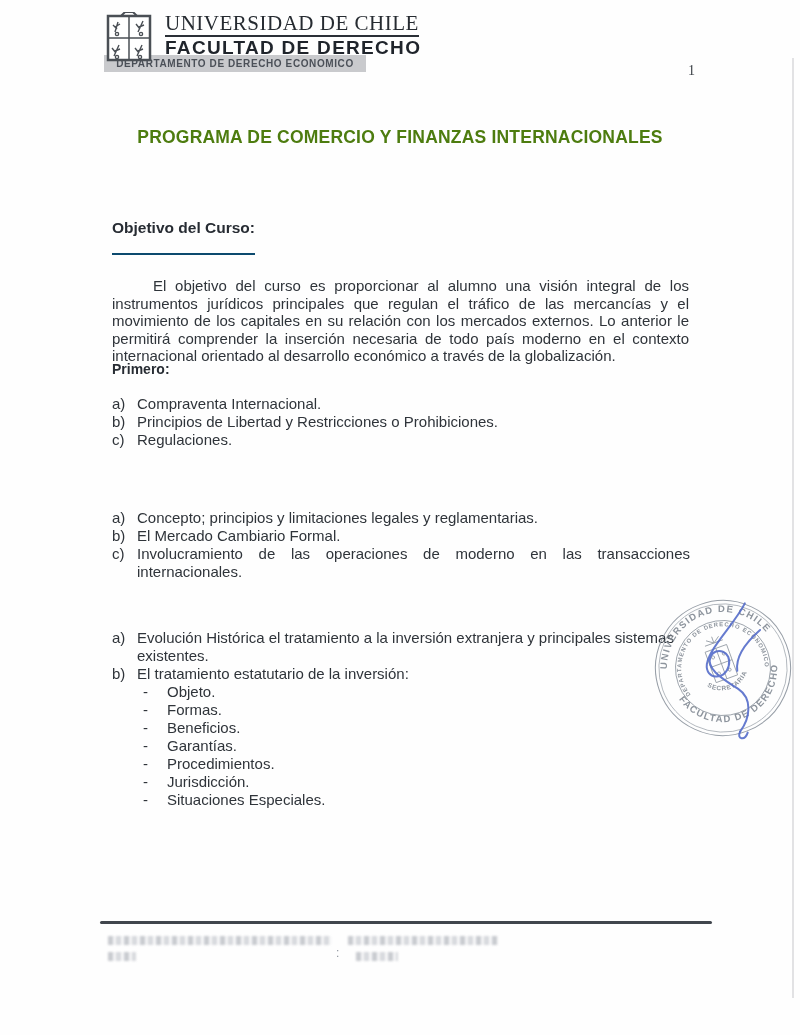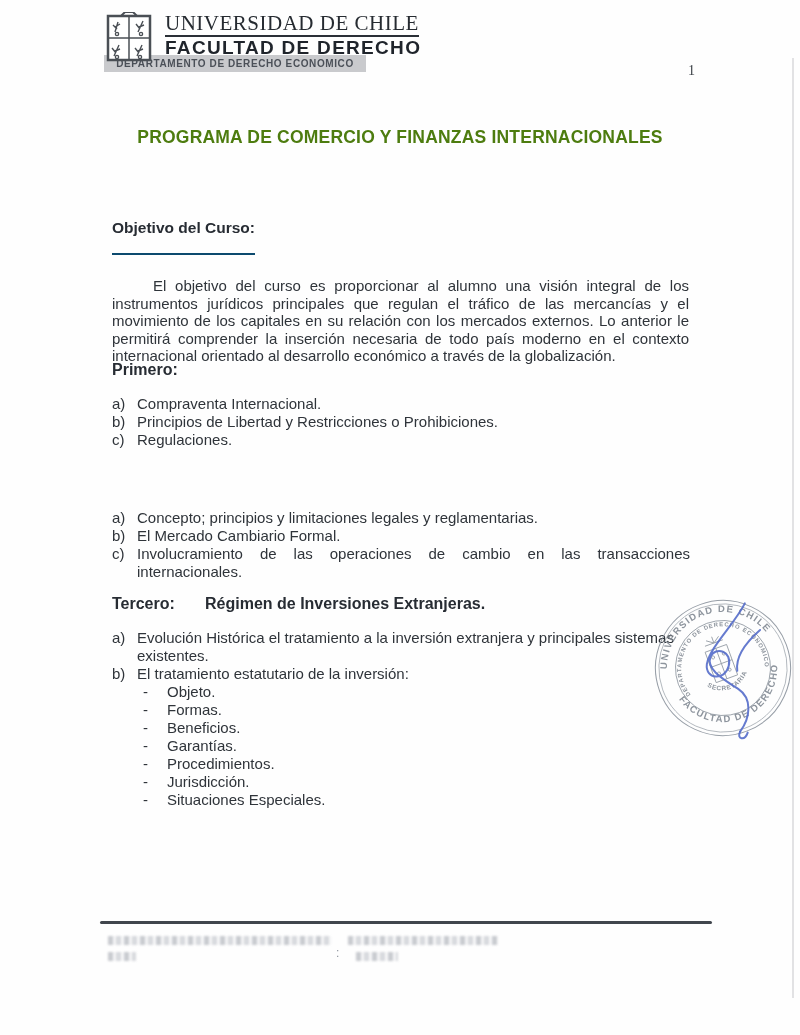--- a/index.html
+++ b/index.html
@@ -36,21 +36,21 @@
   .obj-heading{
     position:absolute;left:112px;top:219px;font-weight:bold;font-size:15.5px;color:#272c33;
   }
   .obj-heading span{border-bottom:2px solid #0c4a6e;padding-bottom:17px;}
   .obj-body{
     position:absolute;left:112px;top:252px;width:577px;
     font-size:15px;line-height:17.6px;text-align:justify;text-indent:41px;margin-top:25px;
   }
   
   .sec-heading{
-    position:absolute;left:112px;display:flex;font-weight:bold;font-size:16px;color:#272c33;
+    position:absolute;left:112px;display:flex;font-weight:bold;font-size:14px;color:#272c33;flex-direction:column;
   }
   .sec-label{width:93px;flex:none;}
   .ul{position:absolute;left:112px;width:578px;font-size:15px;line-height:18px;}
   .li{display:flex;}
   .li .marker{width:25px;flex:none;}
   .li .itext{flex:1;}
   .li.justify .itext{text-align:justify;}
   .li.sub{padding-left:31px;}
   .li.sub .marker{width:24px;}
   
@@ -131,28 +131,24 @@
     <div class="li">
       <span class="marker">a)</span>
       <span class="itext">Concepto; principios y limitaciones legales y reglamentarias.</span>
     </div>
     <div class="li">
       <span class="marker">b)</span>
       <span class="itext">El Mercado Cambiario Formal.</span>
     </div>
     <div class="li justify">
       <span class="marker">c)</span>
-      <span class="itext">Involucramiento de las operaciones de cambio en las transacciones internacionales.</span>
-    </div>
-  </div>
-
-  <div class="sec-heading" style="top:595px">
-    <span class="sec-label">Tercero:</span>
-    <span class="sec-title">Régimen de Inversiones Extranjeras.</span>
-  </div>
+      <span class="itext">Involucramiento de las operaciones de moderno en las transacciones internacionales.</span>
+    </div>
+  </div>
+
   <div class="ul" style="top:629px">
     <div class="li">
       <span class="marker">a)</span>
       <span class="itext">Evolución Histórica el tratamiento a la inversión extranjera y principales sistemas existentes.</span>
     </div>
     <div class="li">
       <span class="marker">b)</span>
       <span class="itext">El tratamiento estatutario de la inversión:</span>
     </div>
     <div class="li sub">

